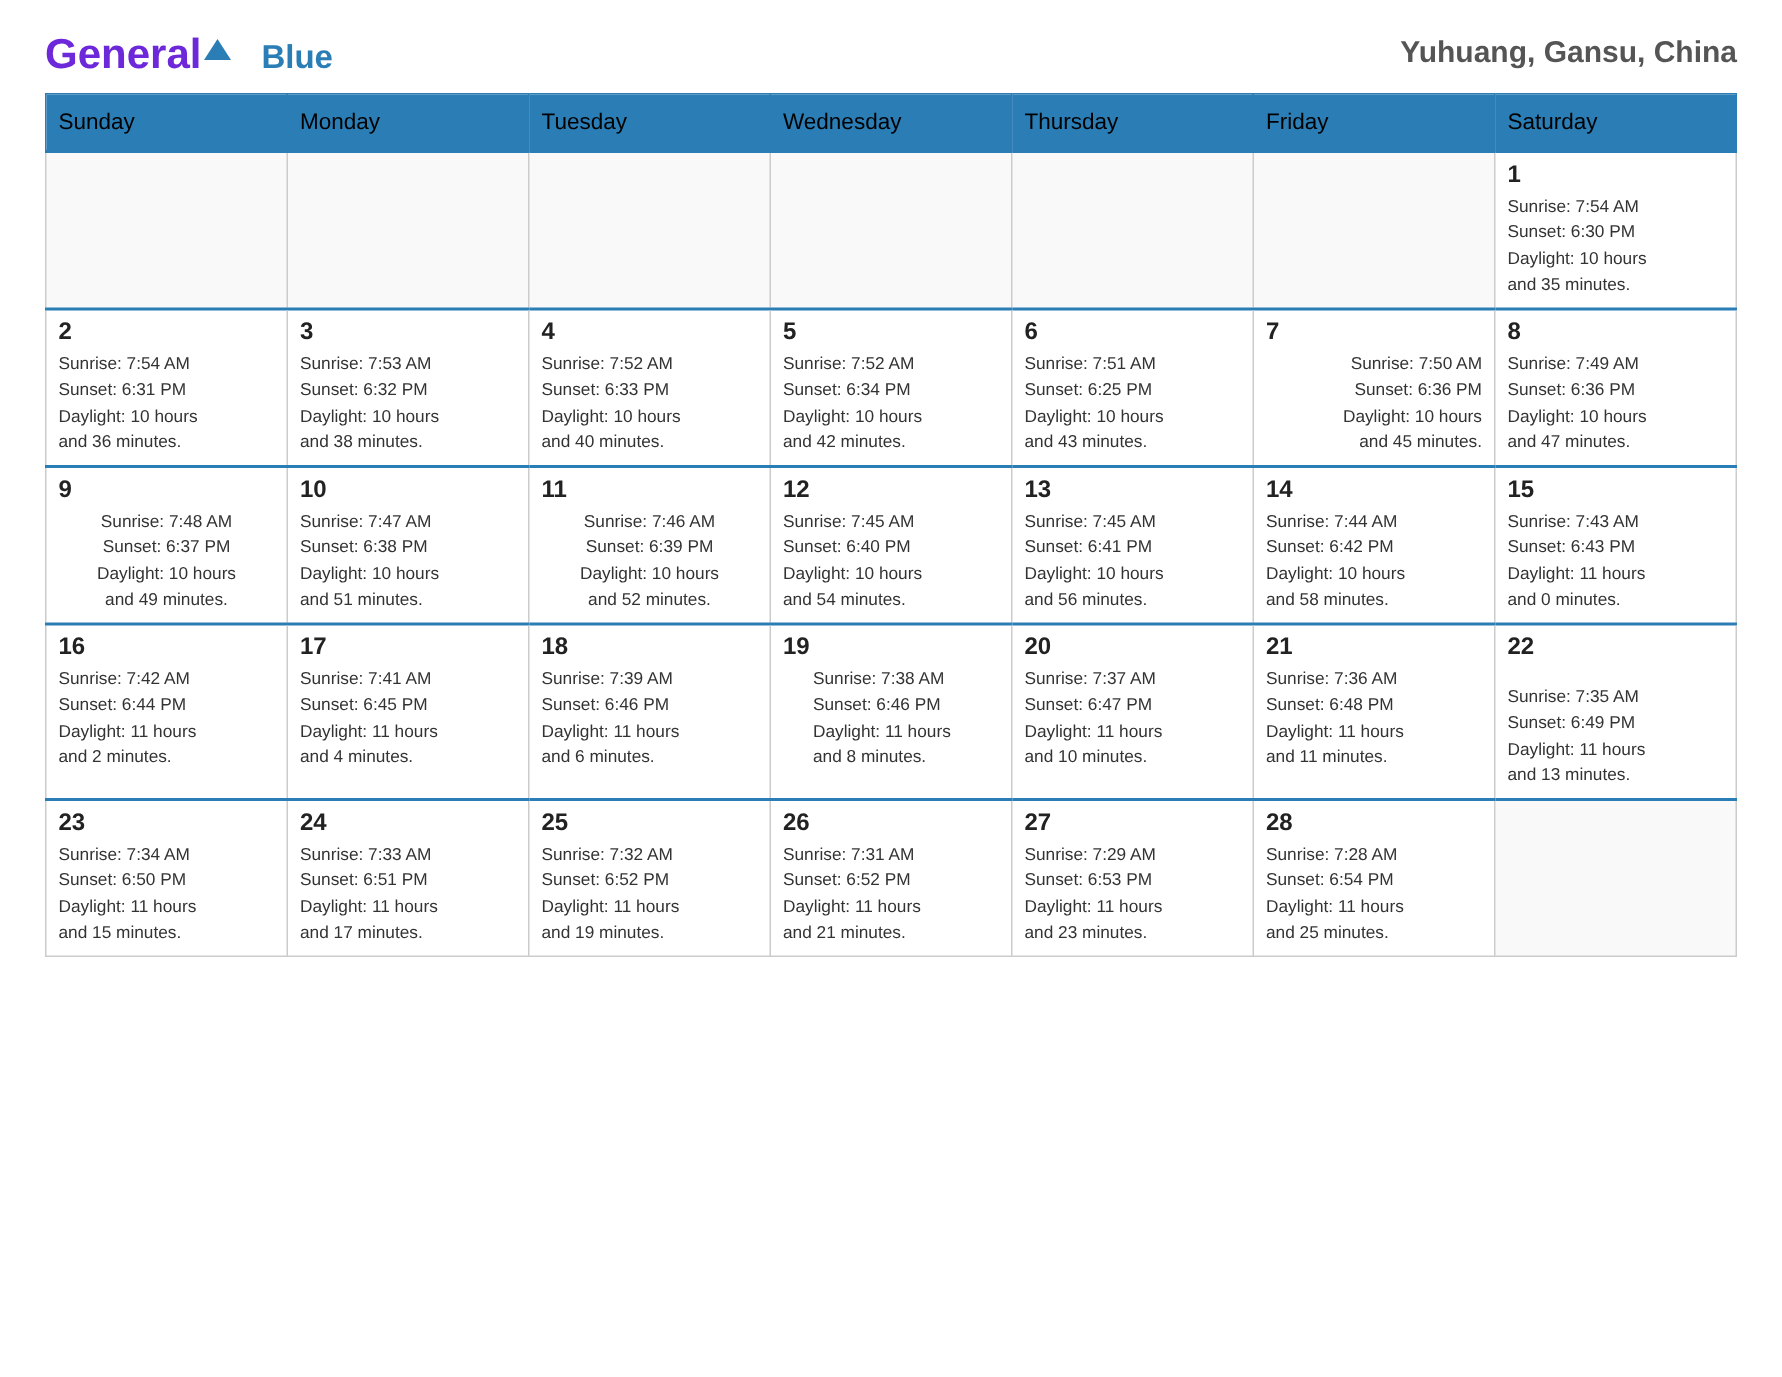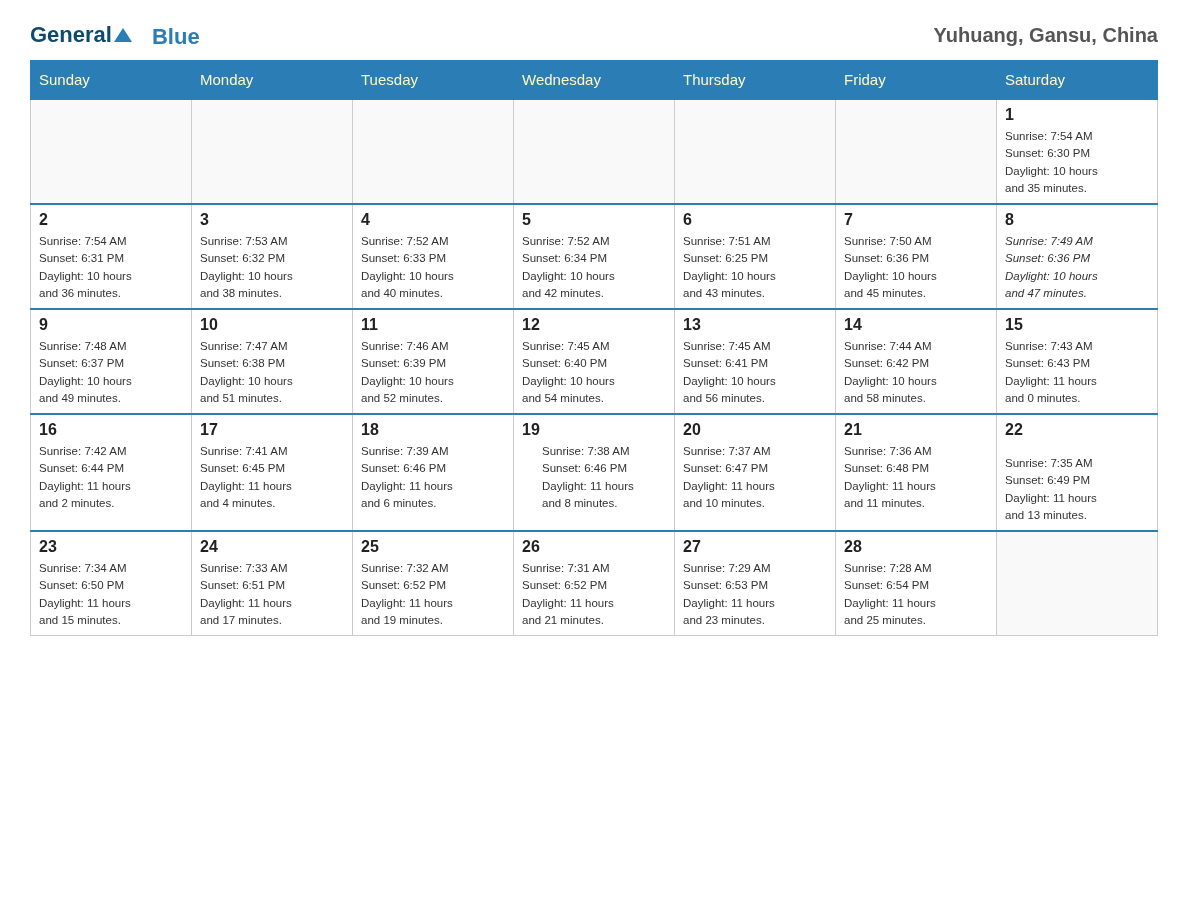--- a/index.html
+++ b/index.html
@@ -15,23 +15,23 @@
       justify-content: space-between;
       align-items: flex-start;
       margin-bottom: 10px;
     }
     .logo {
       display: flex;
       align-items: center;
       gap: 4px;
     }
     .logo-text-general {
-      font-size: 22px;
-      font-weight: bold;
-      color: #0c4a6e;
+      font-size: 28px;
+      font-weight: bold;
+      color: #6d28d9;
     }
     .logo-text-blue {
       font-size: 22px;
       font-weight: bold;
       color: #2a7db5;
       margin-left: 24px;
     }
     .title-block {
       text-align: right;
     }
@@ -47,21 +47,21 @@
       margin-top: 4px;
       font-weight: bold;
     }
     .calendar {
       width: 100%;
       border-collapse: collapse;
       margin-top: 10px;
     }
     .calendar th {
       background: #2a7db5;
-      color: #fef9c3;
+      color: #000000;
       font-size: 15px;
       font-weight: normal;
       padding: 10px 8px;
       text-align: left;
       border: 1px solid #2a7db5;
     }
     .calendar td {
       border: 1px solid #ccc;
       vertical-align: top;
       padding: 6px 8px;
@@ -168,51 +168,51 @@
         </td>
         <td>
           <div class="day-number">6</div>
           <div class="day-info" style="white-space: pre-line;">Sunrise: 7:51 AM
 Sunset: 6:25 PM
 Daylight: 10 hours
 and 43 minutes.</div>
         </td>
         <td>
           <div class="day-number">7</div>
-          <div class="day-info" style="white-space: pre-line;">Sunrise: 7:50 AM
+          <div class="day-info" style="white-space: pre-line; text-align: right;">Sunrise: 7:50 AM
 Sunset: 6:36 PM
 Daylight: 10 hours
 and 45 minutes.</div>
         </td>
         <td>
           <div class="day-number">8</div>
-          <div class="day-info" style="white-space: pre-line; font-style: italic;">Sunrise: 7:49 AM
+          <div class="day-info" style="white-space: pre-line;">Sunrise: 7:49 AM
 Sunset: 6:36 PM
 Daylight: 10 hours
 and 47 minutes.</div>
         </td>
       </tr>
       <tr>
         <td>
           <div class="day-number">9</div>
-          <div class="day-info" style="white-space: pre-line;">Sunrise: 7:48 AM
+          <div class="day-info" style="white-space: pre-line; text-align: center;">Sunrise: 7:48 AM
 Sunset: 6:37 PM
 Daylight: 10 hours
 and 49 minutes.</div>
         </td>
         <td>
           <div class="day-number">10</div>
           <div class="day-info" style="white-space: pre-line;">Sunrise: 7:47 AM
 Sunset: 6:38 PM
 Daylight: 10 hours
 and 51 minutes.</div>
         </td>
         <td>
           <div class="day-number">11</div>
-          <div class="day-info" style="white-space: pre-line;">Sunrise: 7:46 AM
+          <div class="day-info" style="white-space: pre-line; text-align: center;">Sunrise: 7:46 AM
 Sunset: 6:39 PM
 Daylight: 10 hours
 and 52 minutes.</div>
         </td>
         <td>
           <div class="day-number">12</div>
           <div class="day-info" style="white-space: pre-line;">Sunrise: 7:45 AM
 Sunset: 6:40 PM
 Daylight: 10 hours
 and 54 minutes.</div>

